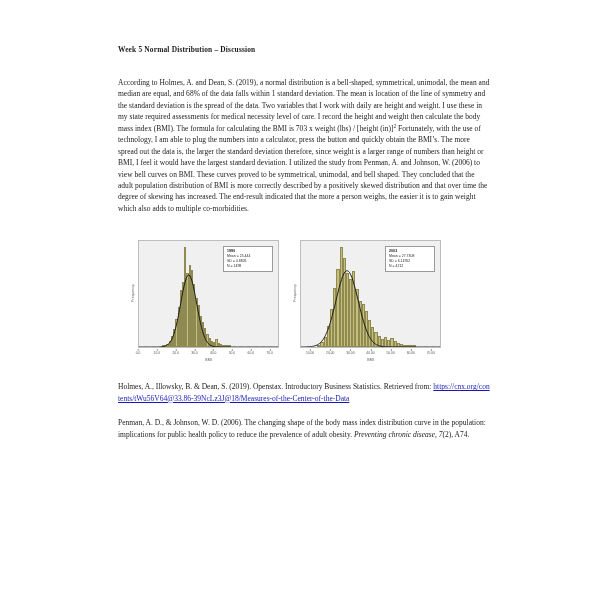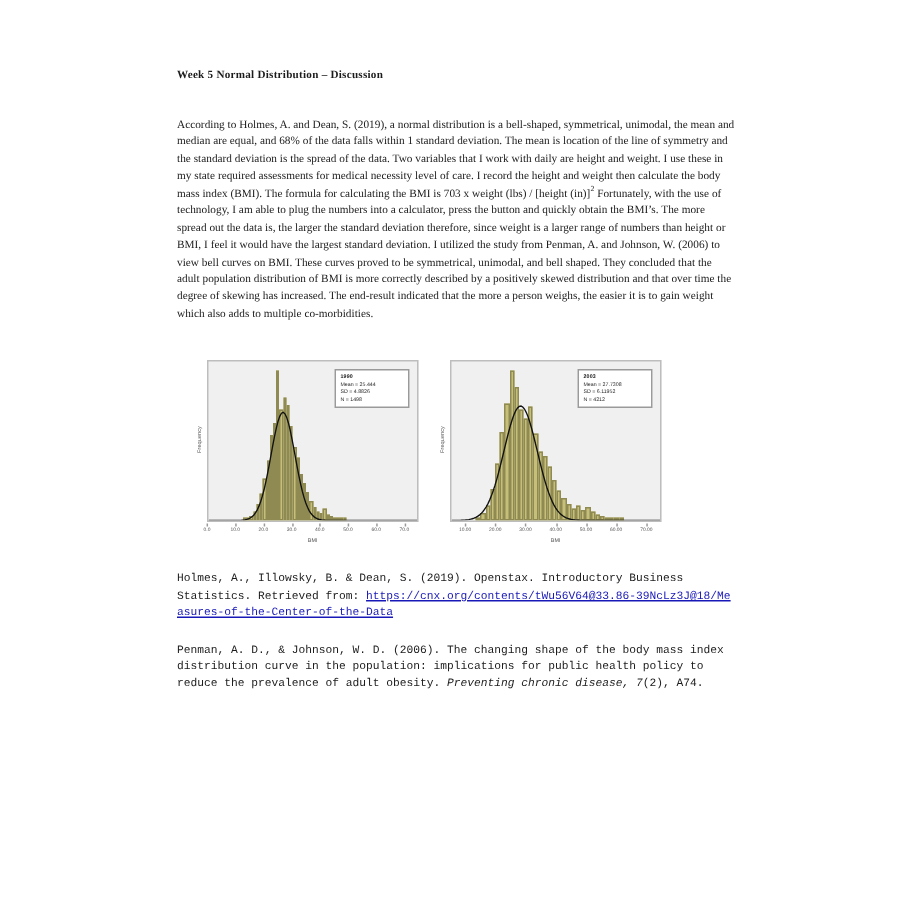--- a/index.html
+++ b/index.html
@@ -161,21 +161,21 @@
     font-size: 3.6px;
     color: #555555;
     letter-spacing: 0.1px;
   }
   
   .refs {
     margin-top: 14px;
     margin-left: 0;
   }
   .ref-para {
-    font-family: Liberation Mono, monospace;
+    font-family: Liberation Serif, serif;
     font-size: 7.5px;
     color: #1b1b1b;
     line-height: 11.4px;
     margin: 0 0 13px 0;
   }
   .ref-link {
     color: #1818b8;
     text-decoration: underline;
     word-break: break-all;
   }

